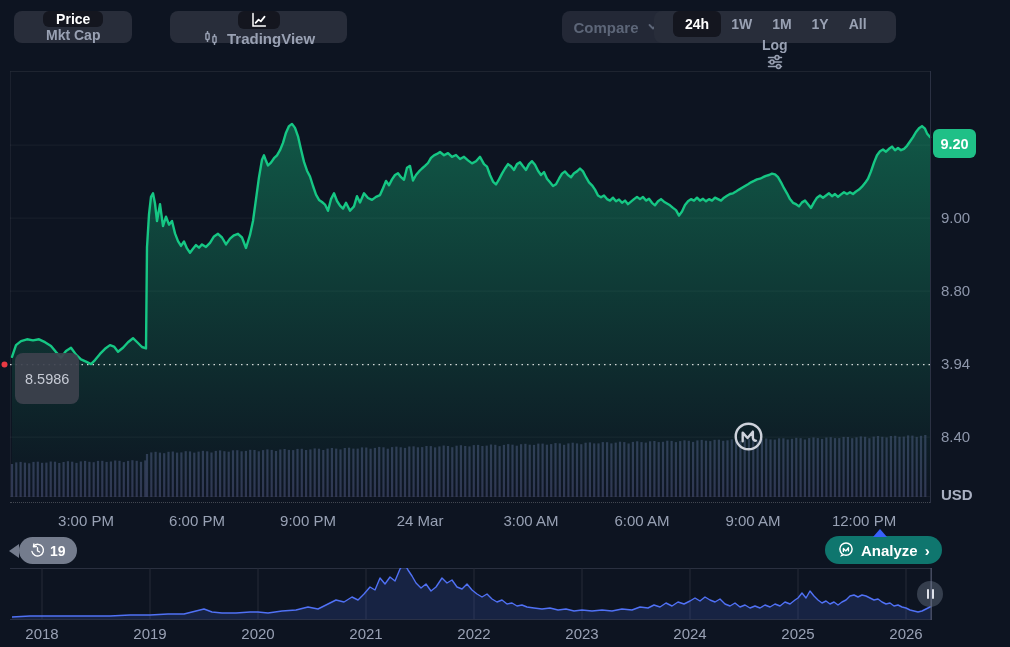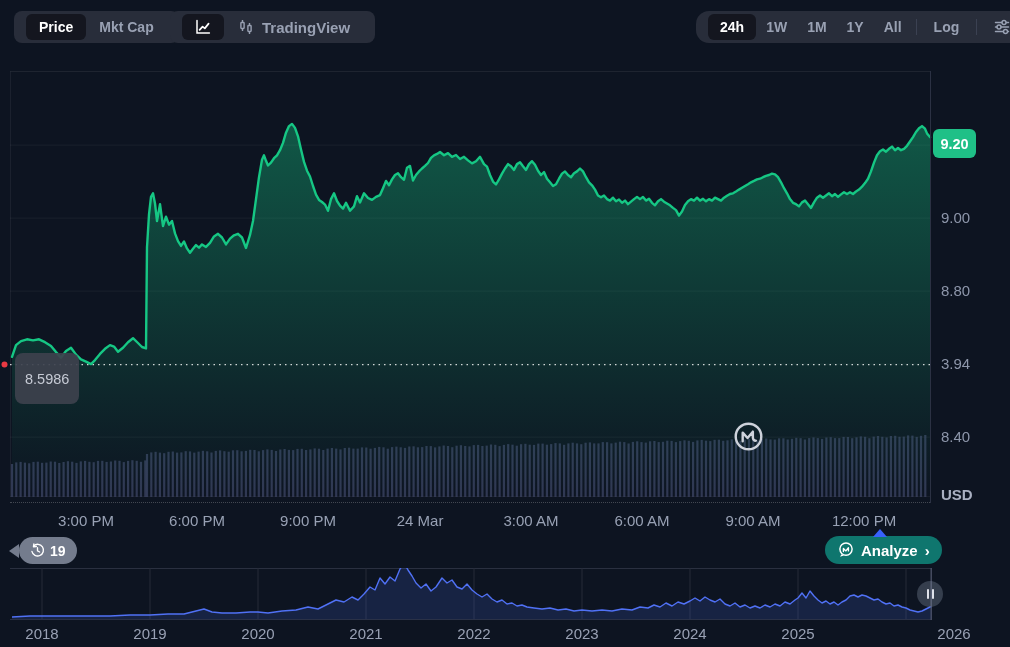--- a/index.html
+++ b/index.html
@@ -1,31 +1,31 @@
 <!DOCTYPE html>
 <html><head>
 <meta charset="utf-8">
 <style>
   html,body{margin:0;padding:0;background:#0d1421;}
   .page{position:relative;width:1010px;height:647px;background:#0d1421;overflow:hidden;
         font-family:"Liberation Sans","DejaVu Sans",sans-serif;-webkit-font-smoothing:antialiased;}
   
   .seg-group{position:absolute;top:11px;height:32px;display:flex;align-items:center;
-             background:#282d3a;border-radius:8px;padding:0 12px;box-sizing:border-box;}
+             background:#282d3a;border-radius:8px;padding:0 19px;box-sizing:border-box;flex-direction:column;}
   .seg-chip{height:26px;border-radius:6px;display:flex;align-items:center;justify-content:center;
             padding:0 13px;color:#99a1b3;font-size:14px;font-weight:600;cursor:pointer;white-space:nowrap;}
   .seg-chip.active{background:#14161f;color:#ffffff;}
   #grp-price{left:14px;}
   #grp-charttype{left:170px;}
   .icon-chip{padding:0 12px;}
   .tv-chip{display:flex;align-items:center;gap:7px;padding:0 13px;font-size:15px;}
   #compare-btn{position:absolute;left:562px;top:11px;width:108px;height:32px;background:#232836;
                border-radius:8px;display:flex;align-items:center;justify-content:center;gap:8px;
                color:#5d6678;font-size:15px;font-weight:600;cursor:pointer;}
-  #range-group{left:696px;border-radius:13px;}
+  #range-group{left:654px;}
   .divider{width:1px;height:16px;background:#3b4152;margin:0 4px;}
   
   .ylab{position:absolute;left:941px;color:#8d96aa;font-size:15px;}
   #usd-label{position:absolute;left:941px;top:486px;color:#a9b0c2;font-size:15px;font-weight:700;}
   .xlab{position:absolute;top:512px;transform:translateX(-50%);color:#98a1b4;font-size:15px;white-space:nowrap;}
   .yr{position:absolute;top:625px;transform:translateX(-50%);color:#99a1b4;font-size:15px;}
   #price-badge{position:absolute;left:933px;top:129px;width:43px;height:29px;background:#1fc087;
                border-radius:6px;color:#fff;font-size:14.5px;font-weight:700;display:flex;
                align-items:center;justify-content:center;}
   #open-badge{position:absolute;left:15px;top:353px;height:27px;padding:12px 10px;
@@ -87,20 +87,26 @@
           <line x1="5.5" y1="10.5" x2="5.5" y2="13"></line>
           <line x1="12.5" y1="5" x2="12.5" y2="7.5"></line>
             <rect x="10.9" y="7.5" width="3.2" height="6" rx="0.7"></rect>
           <line x1="12.5" y1="13.5" x2="12.5" y2="16"></line>
         </g>
       </svg>
       <span>TradingView</span>
     </div>
   </div>
 
+  <div id="compare-btn">
+    <span>Compare</span>
+    <svg width="12" height="12" viewBox="0 0 12 12">
+      <path d="M2.5 4 L6 7.5 L9.5 4" fill="none" stroke="#5d6678" stroke-width="1.8" stroke-linecap="round" stroke-linejoin="round"></path>
+    </svg>
+  </div>
 
   <div class="seg-group" id="range-group">
     <span id="range-buttons" style="display:flex;align-items:center;">
         <div class="seg-chip active" style="padding: 0px 12px;">24h</div>
         <div class="seg-chip" style="padding: 0px 10px;">1W</div>
         <div class="seg-chip" style="padding: 0px 10px;">1M</div>
         <div class="seg-chip" style="padding: 0px 10px;">1Y</div>
         <div class="seg-chip" style="padding: 0px 10px;">All</div>
       </span>
     <span class="divider"></span>
@@ -426,20 +432,20 @@
     </svg>
   <div id="mini-years">
       <div class="yr" style="left: 42px;">2018</div>
       <div class="yr" style="left: 150px;">2019</div>
       <div class="yr" style="left: 258px;">2020</div>
       <div class="yr" style="left: 366px;">2021</div>
       <div class="yr" style="left: 474px;">2022</div>
       <div class="yr" style="left: 582px;">2023</div>
       <div class="yr" style="left: 690px;">2024</div>
       <div class="yr" style="left: 798px;">2025</div>
-      <div class="yr" style="left: 954px;">2026</div>
+      <div class="yr" style="left: 906px;">2026</div>
     </div>
   <div id="range-handle">
       <i></i>
       <i></i>
     </div>
 
 </div>
 
 </body></html>

